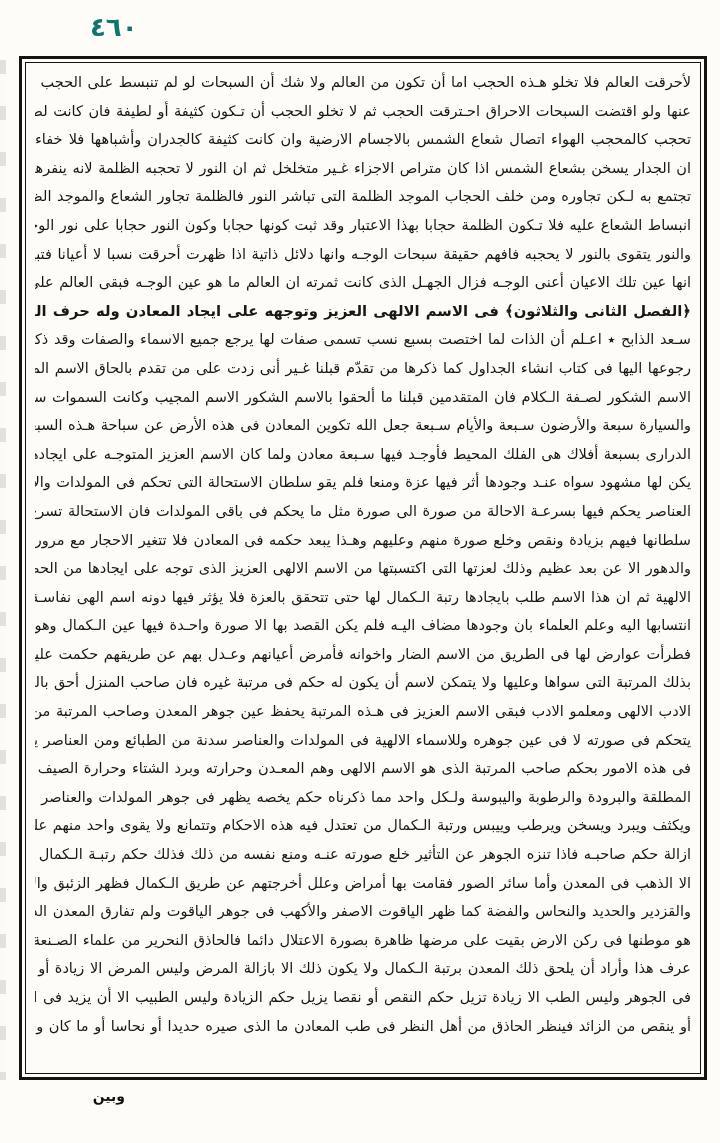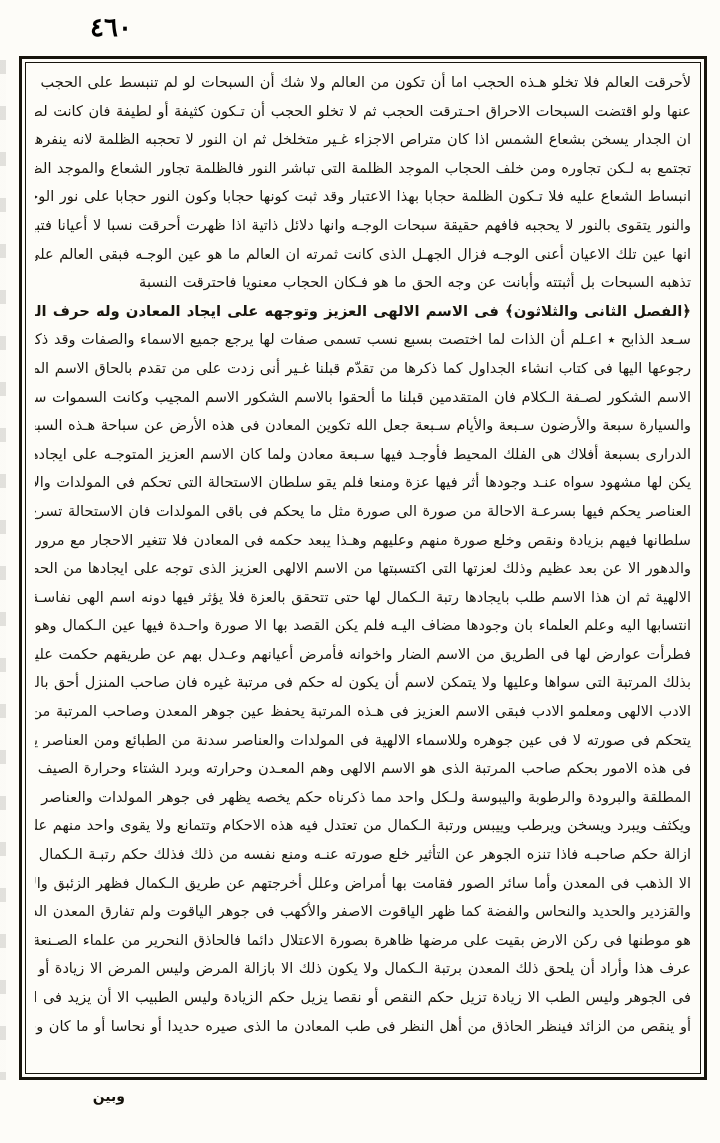--- a/index.html
+++ b/index.html
@@ -33,22 +33,21 @@
   }
   .page-number {
     position: absolute;
     top: 12px;
     left: 90px;   
     right: auto;
     direction: rtl;
     font-size: 26px;
     font-weight: bold;
     letter-spacing: 2px;
-    color: #000000;
-    font-family: Liberation Serif, serif;
+    color: #0f766e;
   }
   .frame-outer {
     position: absolute;
     top: 56px;
     right: 13px;
     width: 688px;
     height: 1024px;
     border: 3px solid #17140d;
     box-sizing: border-box;
     padding: 3px;
@@ -99,26 +98,26 @@
 
 <div class="page">
 
   <div class="page-number">٤٦٠</div>
 
   <div class="frame-outer">
     <div class="frame-inner">
       <div class="text-block">
         <div class="line">لأحرقت العالم فلا تخلو هـذه الحجب اما أن تكون من العالم ولا شك أن السبحات لو لم تنبسط على الحجب لما كانت حجبا</div>
         <div class="line">عنها ولو اقتضت السبحات الاحراق احـترقت الحجب ثم لا تخلو الحجب أن تـكون كثيفة أو لطيفة فان كانت لطيفة لم</div>
+        <div class="line">تحجب كالمحجب الهواء اتصال شعاع الشمس بالاجسام الارضية وان كانت كثيفة كالجدران وأشباهها فلا خفاء</div>
         <div class="line">ان الجدار يسخن بشعاع الشمس اذا كان متراص الاجزاء غـير متخلخل ثم ان النور لا تحجبه الظلمة لانه ينفرها فلا</div>
         <div class="line">تجتمع به لـكن تجاوره ومن خلف الحجاب الموجد الظلمة التى تباشر النور فالظلمة تجاور الشعاع والموجد الظلمة يقبل</div>
         <div class="line">انبساط الشعاع عليه فلا تـكون الظلمة حجابا بهذا الاعتبار وقد ثبت كونها حجابا وكون النور حجابا على نور الوجـه</div>
         <div class="line">والنور يتقوى بالنور لا يحجبه فافهم حقيقة سبحات الوجـه وانها دلائل ذاتية اذا ظهرت أحرقت نسبا لا أعيانا فتبين</div>
         <div class="line">انها عين تلك الاعيان أعنى الوجـه فزال الجهـل الذى كانت ثمرته ان العالم ما هو عين الوجـه فبقى العالم على صورته لم</div>
-        <div class="line short">تذهبه السبحات بل أثبتته وأبانت عن وجه الحق ما هو فـكان الحجاب معنويا فاحترقت النسبة</div>
         <div class="line heading-line">﴿الفصل الثانى والثلاثون﴾ فى الاسم الالهى العزيز وتوجهه على ايجاد المعادن وله حرف الظاء المعجمة ومن المنازل</div>
         <div class="line">سـعد الذابح ٭ اعـلم أن الذات لما اختصت بسبع نسب تسمى صفات لها يرجع جميع الاسماء والصفات وقد ذكرنا</div>
         <div class="line">رجوعها اليها فى كتاب انشاء الجداول كما ذكرها من تقدّم قبلنا غـير أنى زدت على من تقدم بالحاق الاسم المجيب مع</div>
         <div class="line">الاسم الشكور لصـفة الـكلام فان المتقدمين قبلنا ما ألحقوا بالاسم الشكور الاسم المجيب وكانت السموات سـبعا</div>
         <div class="line">والسيارة سبعة والأرضون سـبعة والأيام سـبعة جعل الله تكوين المعادن فى هذه الأرض عن سباحة هـذه السبعة</div>
         <div class="line">الدرارى بسبعة أفلاك هى الفلك المحيط فأوجـد فيها سـبعة معادن ولما كان الاسم العزيز المتوجـه على ايجادها ولم</div>
         <div class="line">يكن لها مشهود سواه عنـد وجودها أثر فيها عزة ومنعا فلم يقو سلطان الاستحالة التى تحكم فى المولدات والأمهات من</div>
         <div class="line">العناصر يحكم فيها بسرعـة الاحالة من صورة الى صورة مثل ما يحكم فى باقى المولدات فان الاستحالة تسرع اليهم ويظهر</div>
         <div class="line">سلطانها فيهم بزيادة ونقص وخلع صورة منهم وعليهم وهـذا يبعد حكمه فى المعادن فلا تتغير الاحجار مع مرور الازمان</div>
         <div class="line">والدهور الا عن بعد عظيم وذلك لعزتها التى اكتسبتها من الاسم الالهى العزيز الذى توجه على ايجادها من الحضرة</div>

